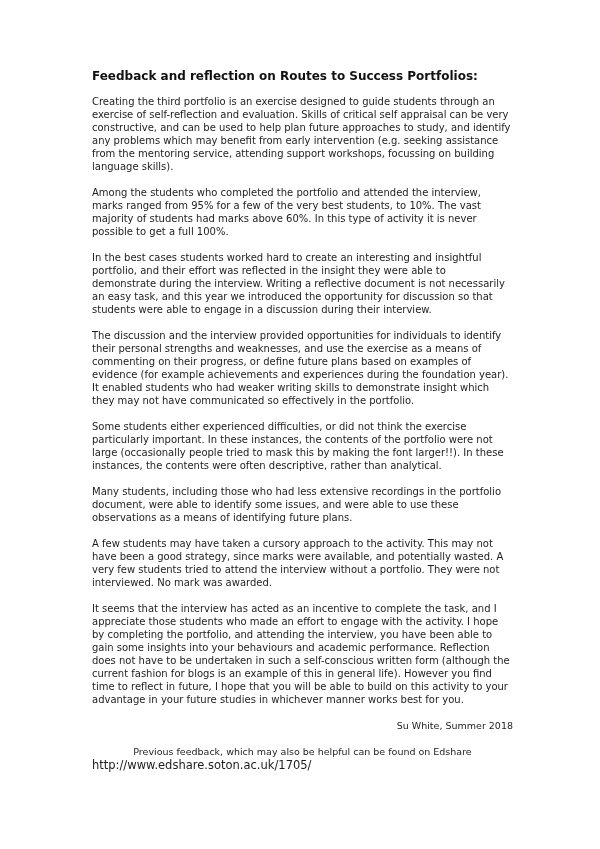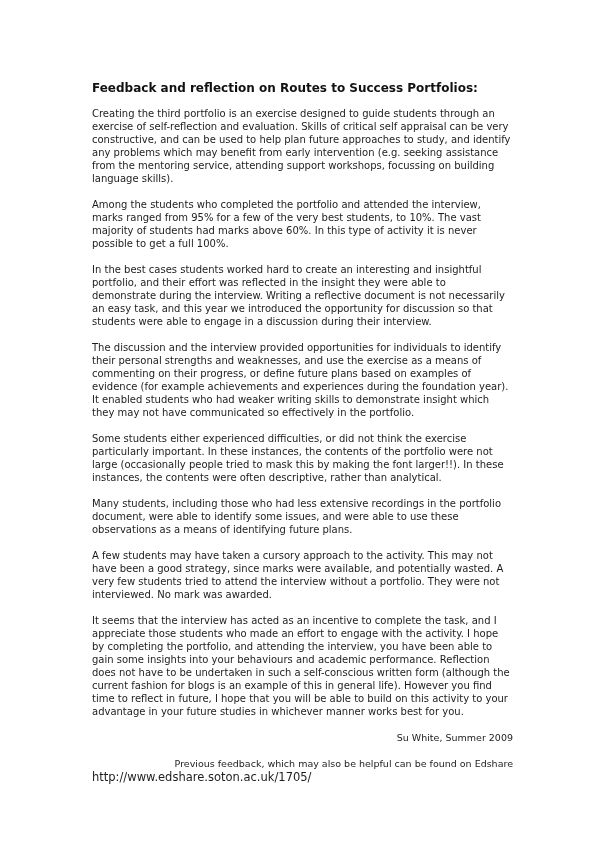--- a/index.html
+++ b/index.html
@@ -20,41 +20,41 @@
     left: 92px;
     top: 68px;
     width: 421px;
     color: #1c1c1c;
   }
   .doc-title {
     font-size: 12px;
     font-weight: bold;
     line-height: 16px;
     color: #111111;
-    margin: 12px 0 11px 0;
+    margin: 0 0 11px 0;
   }
   .doc-title .title-line {
     display: block;
   }
   .body-para {
     font-size: 10px;
     line-height: 13px;
     margin: 0 0 13px 0;
     text-align: left;
   }
   .signature {
     font-size: 9.5px;
     line-height: 13px;
     text-align: right;
     margin: 0 0 13px 0;
   }
   .footer-note {
     font-size: 9.5px;
     line-height: 13px;
-    text-align: right;
+    text-align: center;
     margin: 12px 0 0 0;
   }
   .footer-url {
     font-size: 11.5px;
     line-height: 15px;
     margin: 0;
     color: #1c1c1c;
   }
 </style>
 </head>
@@ -69,19 +69,19 @@
 
     <p class="body-para">Creating the third portfolio is an exercise designed to guide students through an exercise of self-reflection and evaluation.  Skills of critical self appraisal can be very constructive, and can be used to help plan future approaches to study, and identify any problems which may benefit from early intervention (e.g. seeking assistance from the mentoring service, attending support workshops, focussing on building language skills).</p>
     <p class="body-para">Among the students who completed the portfolio and attended the interview, marks ranged from 95% for a few of the very best students, to 10%. The vast majority of students had marks above 60%. In this type of activity it is never possible to get a full 100%.</p>
     <p class="body-para">In the best cases students worked hard to create an interesting and insightful portfolio, and their effort was reflected in the insight they were able to demonstrate during the interview. Writing a reflective document is not necessarily an easy task, and this year we introduced the opportunity for discussion so that students were able to engage in a discussion during their interview.</p>
     <p class="body-para">The discussion and the interview provided opportunities for individuals to identify their personal strengths and weaknesses, and use the exercise as a means of commenting on their progress, or define future plans based on examples of evidence (for example achievements and experiences during the foundation year). It enabled students who had weaker writing skills to demonstrate insight which they may not have communicated so effectively in the portfolio.</p>
     <p class="body-para">Some students either experienced difficulties, or did not think the exercise particularly important. In these instances, the contents of the portfolio were not large (occasionally people tried to mask this by making the font larger!!). In these instances, the contents were often descriptive, rather than analytical.</p>
     <p class="body-para">Many students, including those who had less extensive recordings in the portfolio document, were able to identify some issues, and were able to use these observations as a means of identifying future plans.</p>
     <p class="body-para">A few students may have taken a cursory approach to the activity. This may not have been a good strategy, since marks were available, and potentially wasted. A very few students tried to attend the interview without a portfolio. They were not interviewed. No mark was awarded.</p>
     <p class="body-para">It seems that the interview has acted as an incentive to complete the task, and I appreciate those students who made an effort to engage with the activity. I hope by completing the portfolio, and attending the interview, you have been able to gain some insights into your behaviours and academic performance. Reflection does not have to be undertaken in such a self-conscious written form (although the current fashion for blogs is an example of this in general life). However you find time to reflect in future, I hope that you will be able to build on this activity to your advantage in your future studies in whichever manner works best for you.</p>
 
-    <p class="signature">Su White, Summer 2009</p>
+    <p class="signature">Su White, Summer 2018</p>
 
     <p class="footer-note">Previous feedback, which may also be helpful can be found on Edshare</p>
     <p class="footer-url">http://www.edshare.soton.ac.uk/1705/</p>
 
   </div>
 </div>
 
 </body></html>

